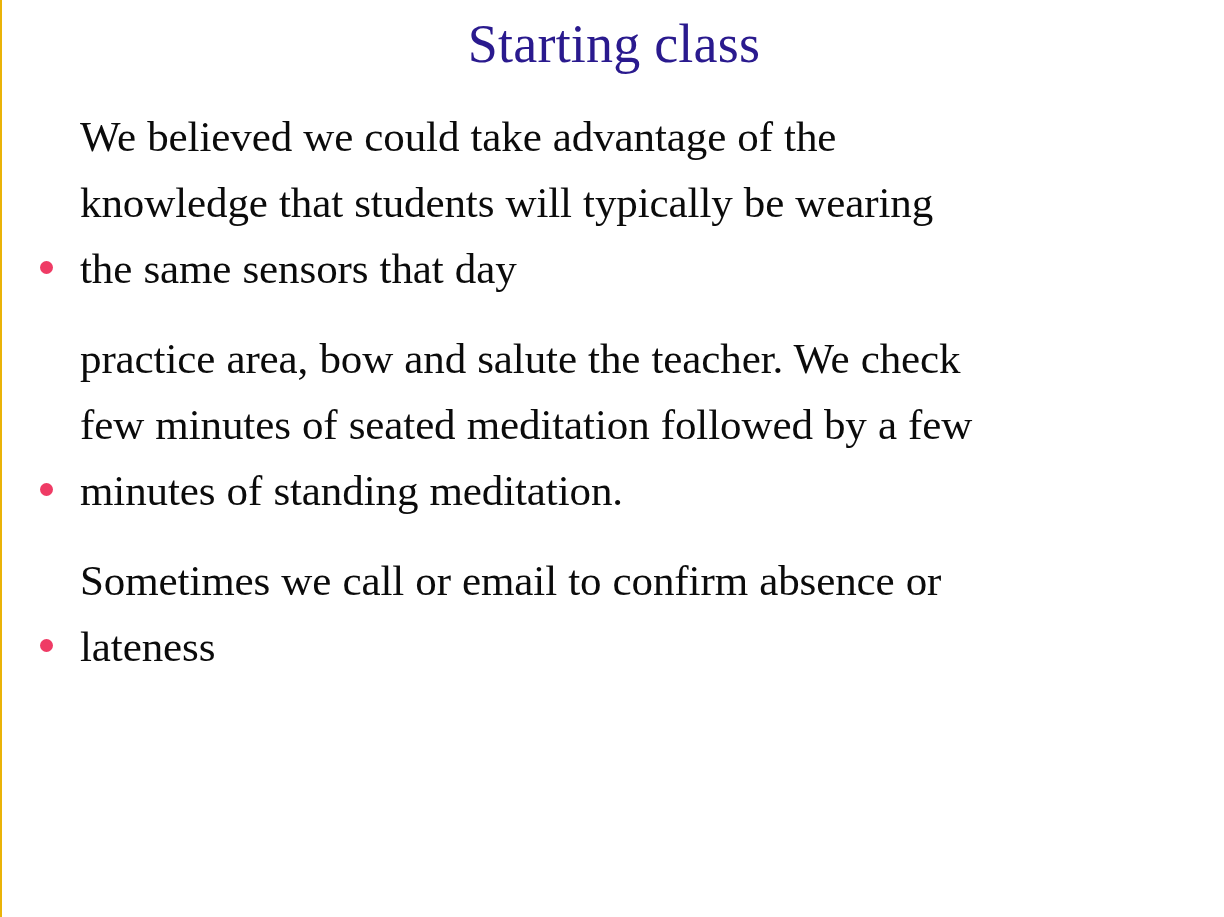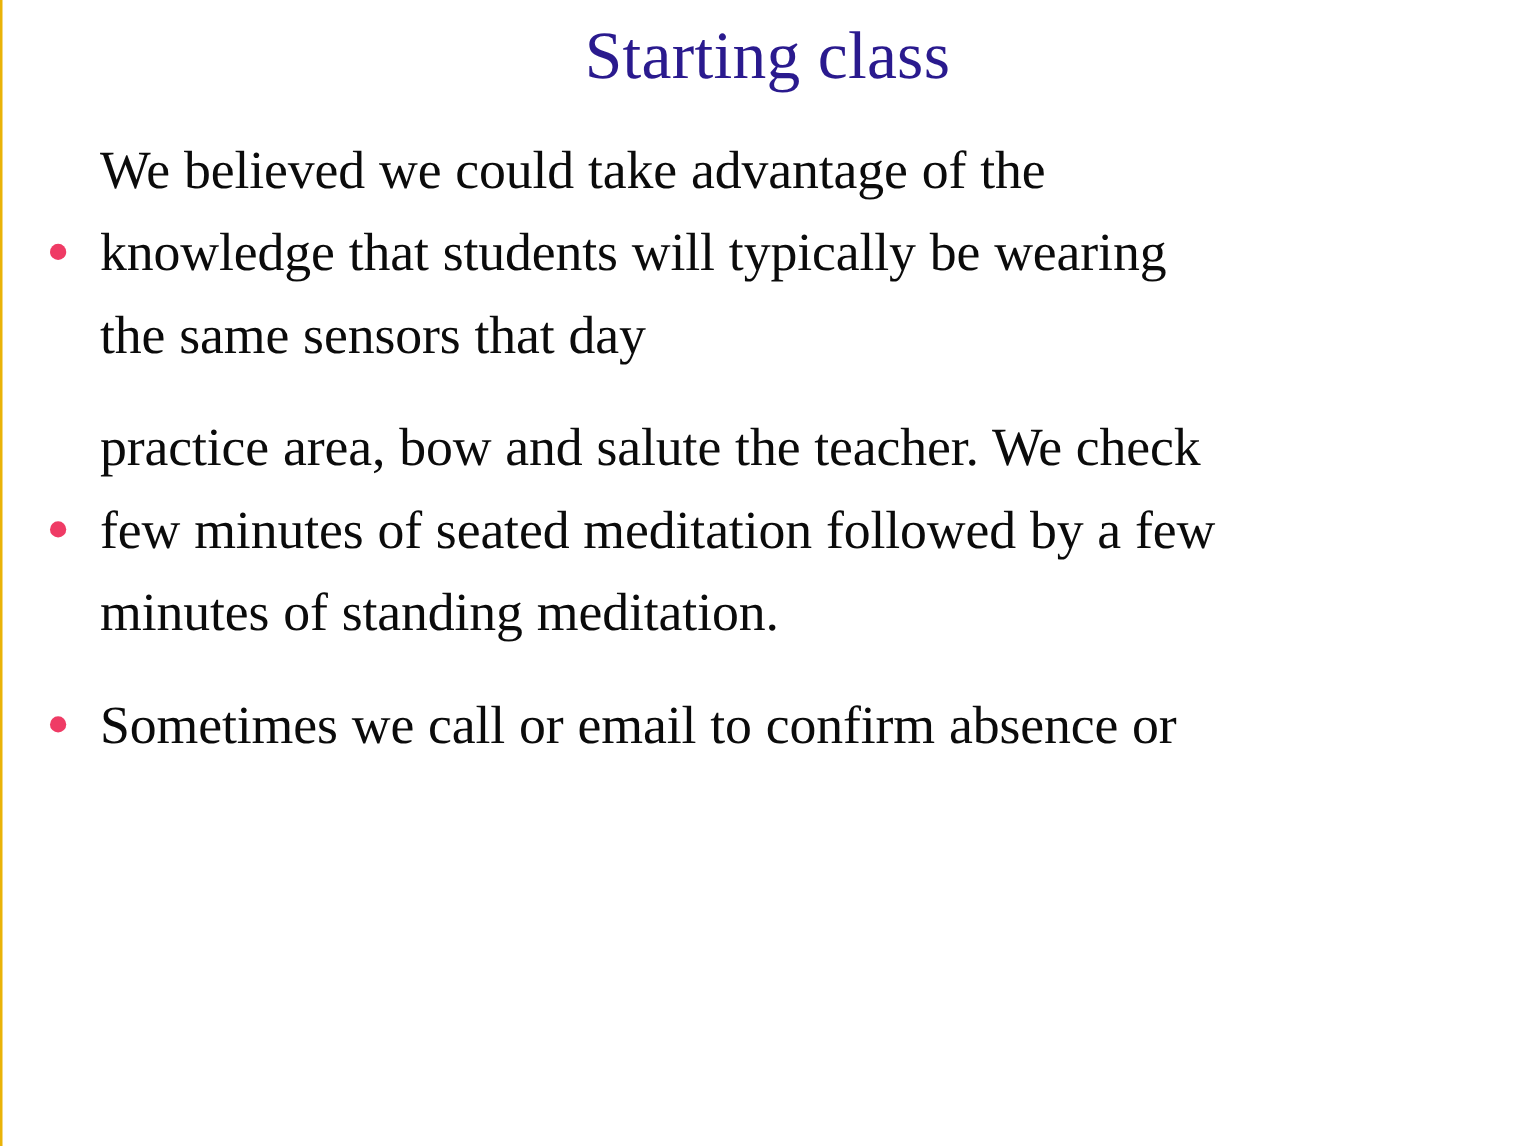--- a/index.html
+++ b/index.html
@@ -36,21 +36,21 @@
   
   #body-list {
     position: absolute;
     top: 104px;
     left: 22px;
     width: 1200px;
   }
 
   .bullet-item {
     display: flex;
-    align-items: center;
+    align-items: flex-end;
     margin-bottom: 24px;
   }
   .bullet-item:last-child { margin-bottom: 0; }
 
   .bullet-marker {
     flex: 0 0 auto;
     width: 56px;
     position: relative;
     height: 66px;
   }
@@ -107,17 +107,18 @@
         <span class="ln">minutes of standing meditation.</span>
       </div>
     </div>
 
     <div class="bullet-item">
       <div class="bullet-marker">
         <span class="bullet-dot"></span>
       </div>
       <div class="bullet-text">
         <span class="ln">Sometimes we call or email to confirm absence or</span>
+        <span class="ln">lateness</span>
       </div>
     </div>
 
   </div>
 </div>
 
 </body></html>

